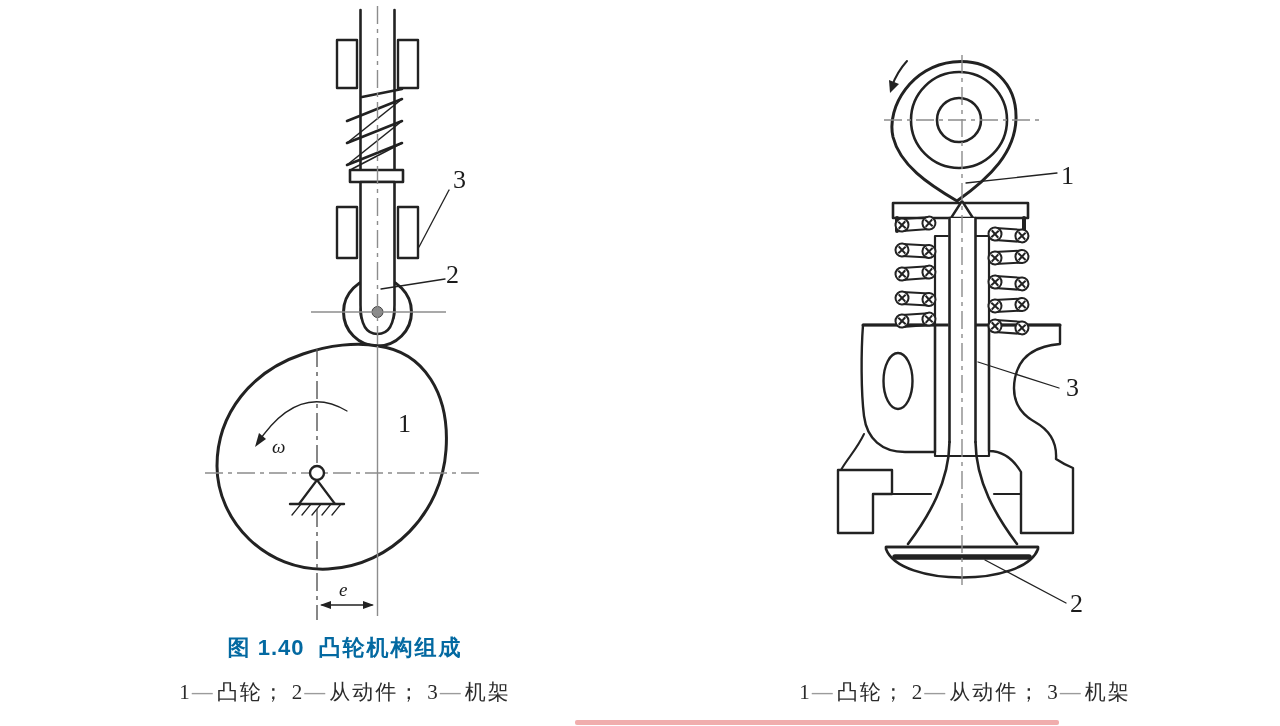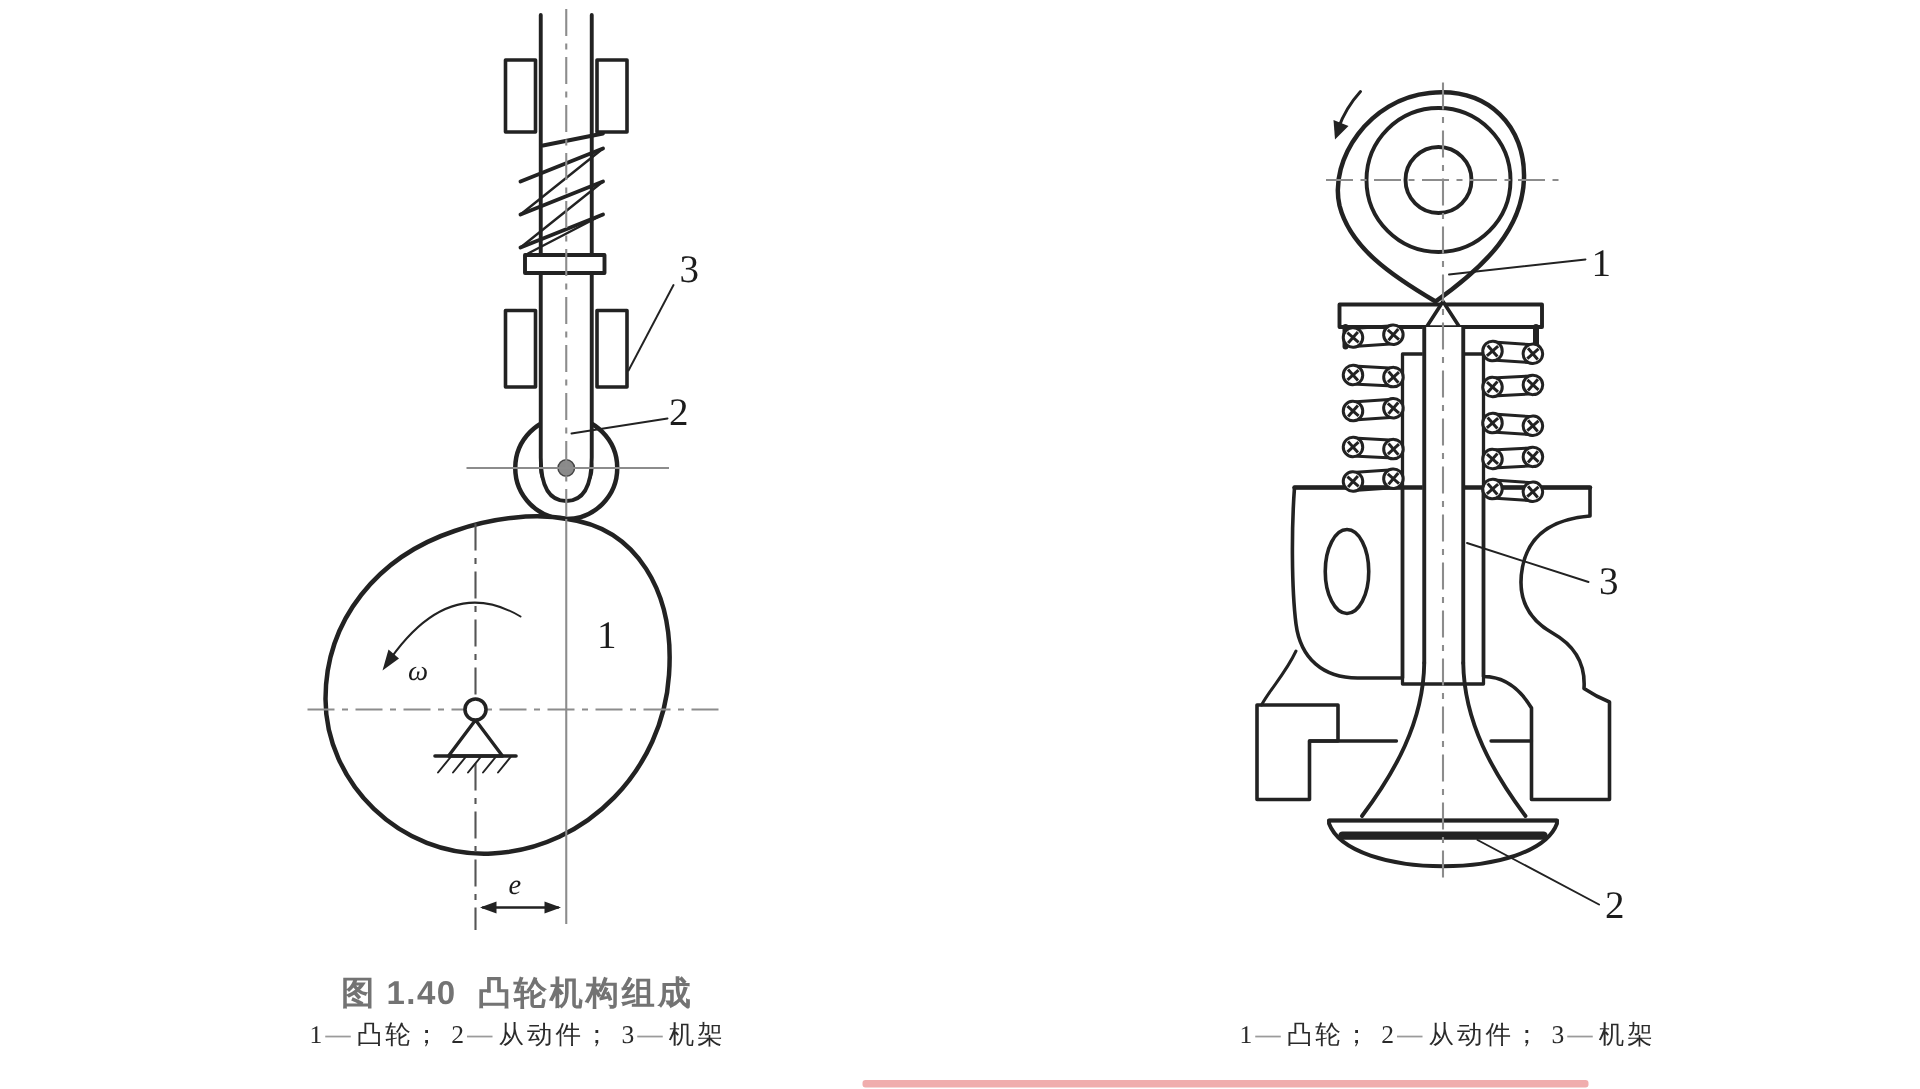--- a/index.html
+++ b/index.html
@@ -20,23 +20,23 @@
   .pinfill{fill:#8a8a8a;stroke:#444;stroke-width:1}
 
   text.callout{font:26px "Liberation Serif",serif;fill:#1c1c1c}
   text.sym{font:italic 19px "Liberation Serif",serif;fill:#1c1c1c}
 
   #coil line{stroke:#222;stroke-width:2}
   #coil circle{fill:#fff;stroke:#222;stroke-width:2}
 
   
   .cap{position:absolute;width:600px;text-align:center;white-space:nowrap;}
-  .cap-title{top:633px;font-size:22px;font-weight:700;color:#737373;letter-spacing:2px;margin-top:14px;}
+  .cap-title{top:633px;font-size:22px;font-weight:700;color:#0369a1;letter-spacing:2px;}
   .cap-title .capnum{font-weight:700;letter-spacing:1px;margin-right:14px;}
-  .cap-legend{top:678px;font-size:17px;color:#2b2b2b;letter-spacing:2px;}
+  .cap-legend{top:678px;font-size:21px;color:#2b2b2b;letter-spacing:2px;}
   .cap-legend .lgnum{font-family:"Liberation Serif",serif;letter-spacing:0;}
   .cap-legend .lgdash{color:#9b9b9b;margin:0 2px;}
   .cap-legend .lgsep{margin-right:6px;}
   .cap-left{left:45px;}
   .cap-right{left:665px;}
 
   .progress-line{position:absolute;left:575px;top:720px;width:484px;height:5px;
                  background:#f0adad;border-radius:2px;}
 </style>
 </head>

